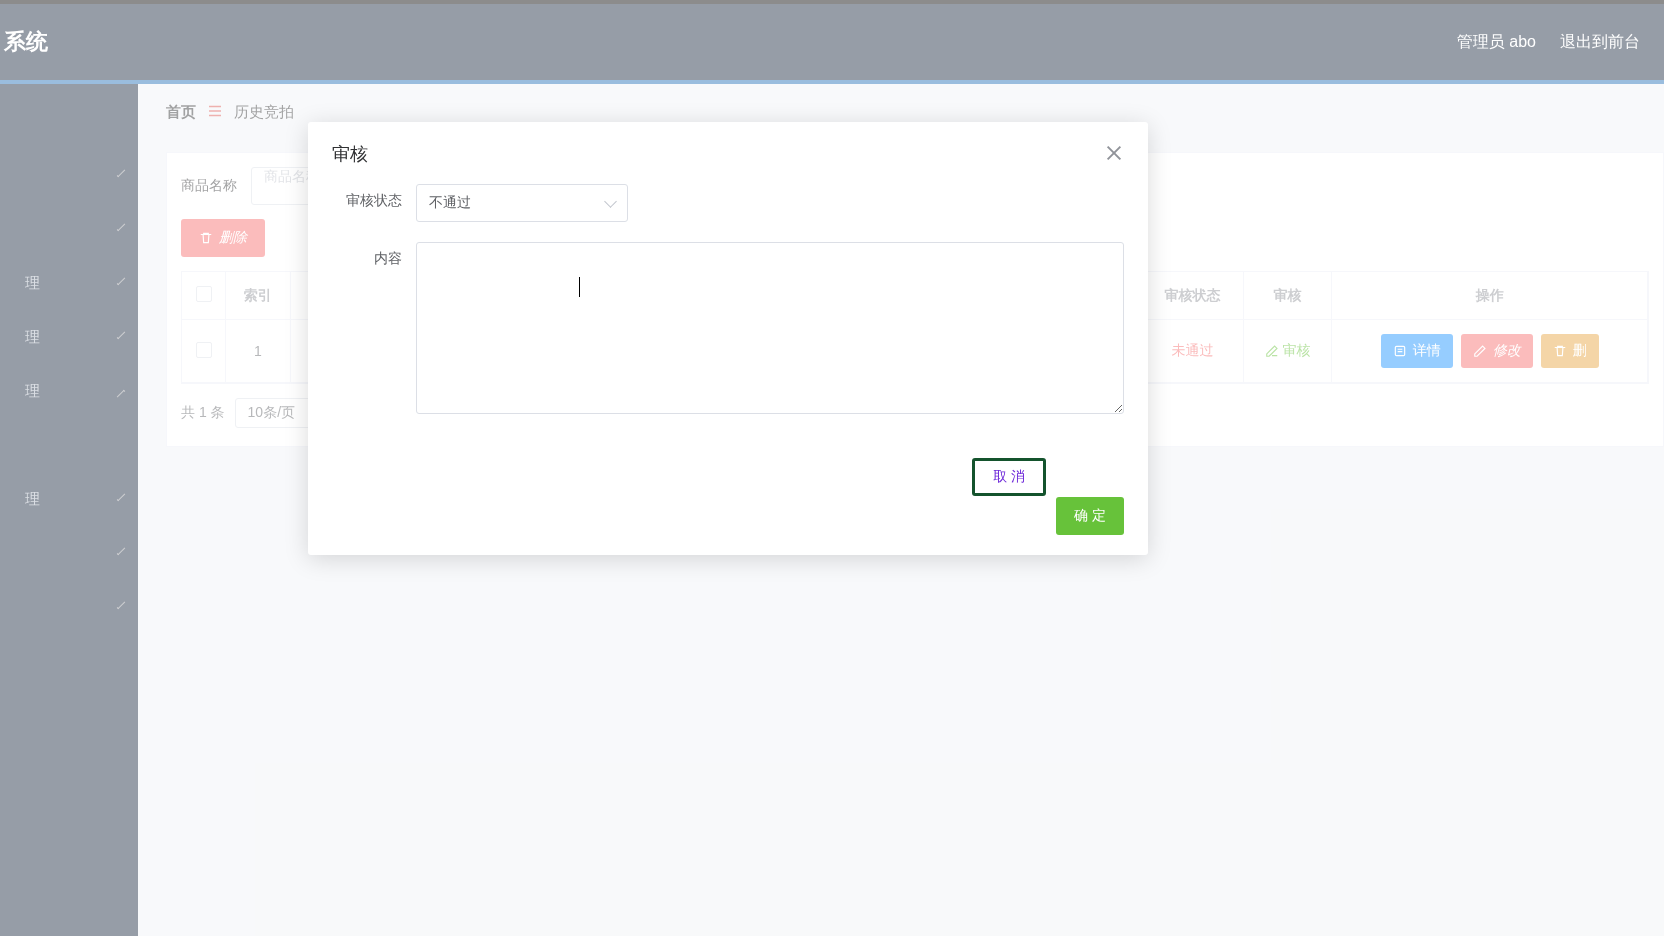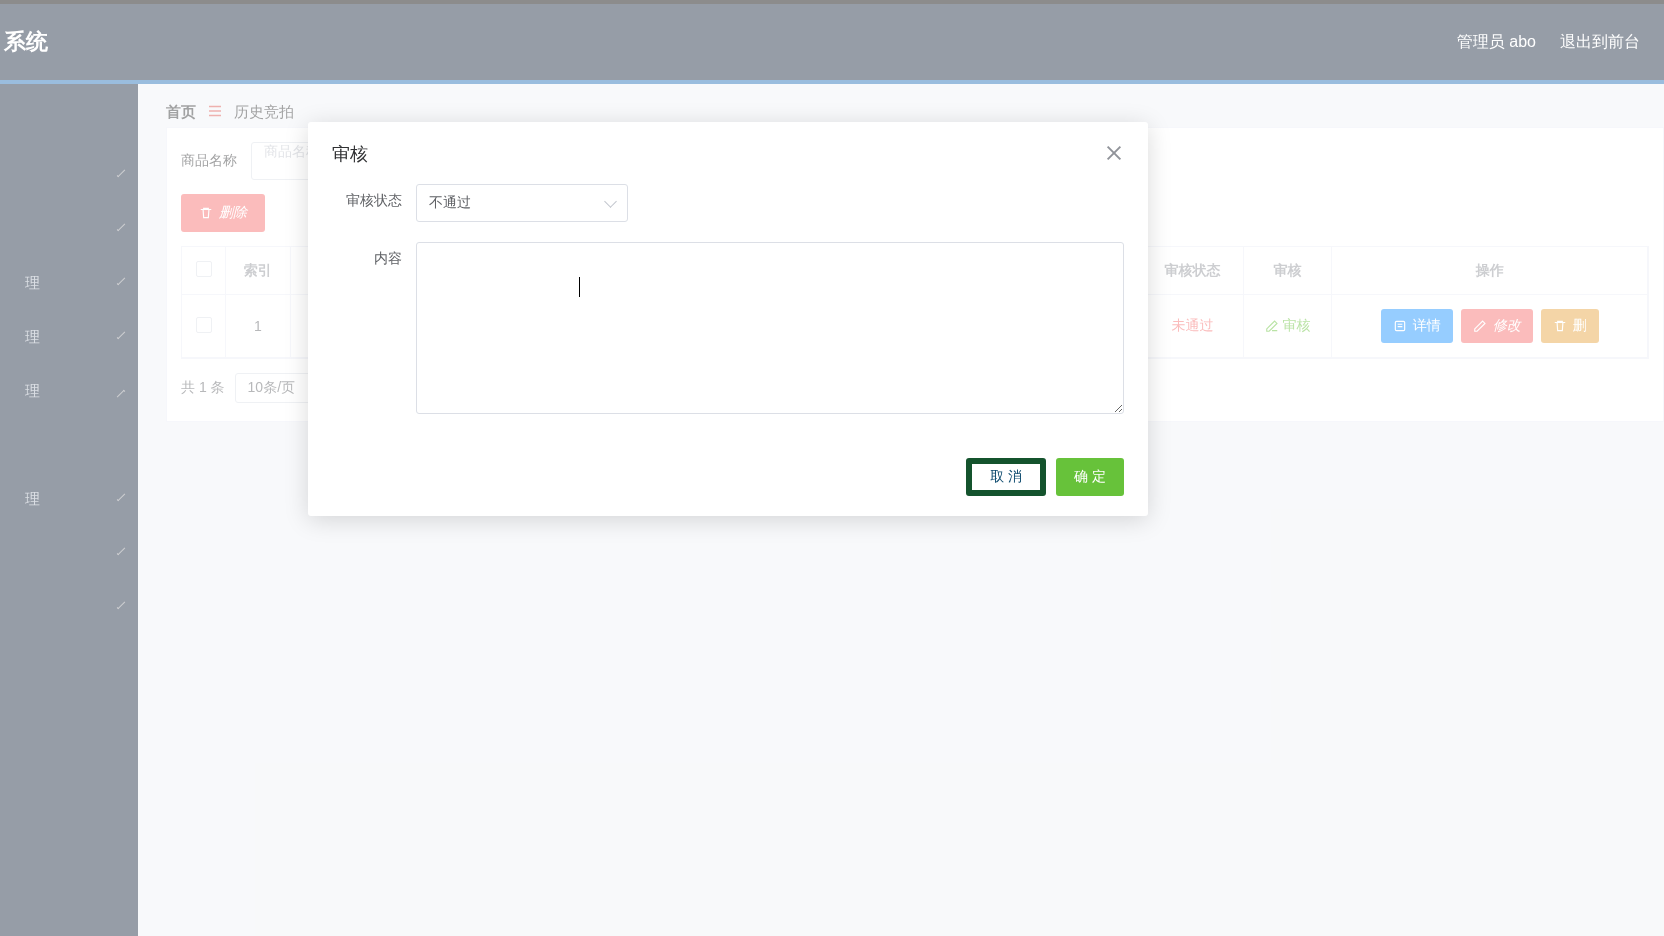--- a/index.html
+++ b/index.html
@@ -61,41 +61,41 @@
 .side-item.open .chev { transform: rotate(-135deg); margin-top:6px; margin-bottom:0; }
 .side-item .lbl { min-width: 40px; text-align: right; white-space: nowrap; }
 
 
 .main {
   position: absolute;
   top: 84px; left: 138px; right: 0; bottom: 0;
   background: #f0f2f5;
   padding: 18px 0 0 28px;
 }
-.breadcrumb { display:flex; align-items:center; gap:10px; font-size:15px; margin-bottom:4px; color:#303133; font-weight:600;}
+.breadcrumb { display:flex; align-items:center; gap:10px; font-size:15px; margin-bottom:29px; color:#303133; font-weight:600;}
 .bc-icon { color:#d9534f; }
 .bc-sub { font-weight:400; color:#303133; }
 
 .panel {
   background:#fff;
   border:1px solid #ebeef5;
   padding:14px 14px 18px;
 }
 .filter-row { display:flex; align-items:center; gap:14px; margin-bottom:14px; }
 .filter-label { color:#303133; }
 .inp {
   height:38px; border:1px solid #dcdfe6; border-radius:3px;
   padding:0 12px; color:#606266; background:#fff;
 }
 .inp.ph { color:#c0c4cc; }
 .btn { height:38px; padding:0 18px; border:none; border-radius:3px; display:inline-flex; align-items:center; gap:6px; font-size:14px; cursor:pointer; color:#fff; }
 .btn-blue { background:#1890ff; }
 .btn-bluefade { background:#89c4ff; }
 .btn-red { background:#f56c6c;font-style:italic; }
-.btn-green { background:#67c23a; }
+.btn-green { background:#67c23a;margin-top:39px; }
 .btn-orange { background:#e6a23c; }
 .btn-text-green { color:#67c23a; background:transparent; }
 
 .table { border:1px solid #ebeef5; border-collapse:separate; border-spacing:0; width:100%; min-width:1400px; }
 .table th, .table td {
   border-bottom:1px solid #ebeef5;
   border-right:1px solid #ebeef5;
   padding:14px 10px;
   text-align:center;
   color:#606266;
@@ -136,21 +136,21 @@
   padding:0 30px 0 12px; display:flex; align-items:center; color:#606266;
   position:relative; background:#fff;
 }
 .select::after { content:""; position:absolute; right:12px; top:16px; width:8px; height:8px; border-right:1px solid #c0c4cc; border-bottom:1px solid #c0c4cc; transform:rotate(45deg); margin-top:-4px;}
 .textarea {
   flex:1; height:172px; border:1px solid #dcdfe6; border-radius:3px;
   padding:8px 12px; resize:both; font-family:inherit; font-size:14px;
   background:#fff;
 }
 .dlg-foot { padding:8px 24px 0; display:flex; justify-content:flex-end; gap:10px;}
-.btn-plain { background:#fff; border:6px solid #14532d; color:#0c4a6e;}
+.btn-plain { background:#fff; border:3px solid #14532d; color:#6d28d9;}
 
 .text-cursor {
   position:absolute; width:1px; height:20px; background:#000;
 }
 
 
 .ic { width:14px; height:14px; display:inline-block; }
 </style>
 </head>
 <body>

